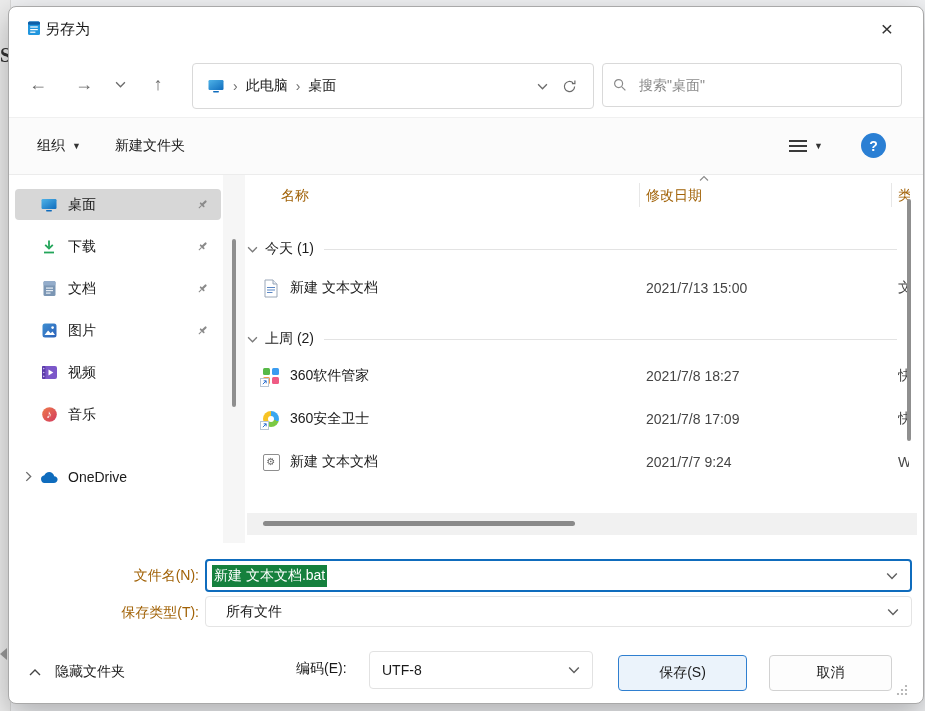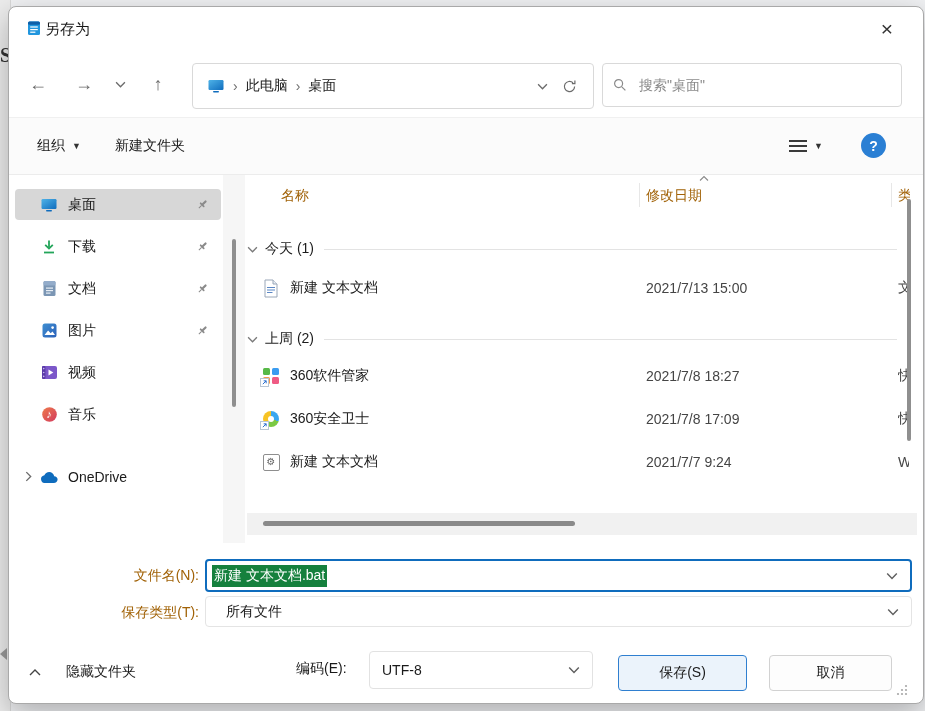--- a/index.html
+++ b/index.html
@@ -428,21 +428,21 @@
       <svg width="12" height="12" viewBox="0 0 10 10">
           <path d="M1 3l4 4 4-4" fill="none" stroke="#5f5f5f" stroke-width="1.2"></path>
         </svg>
     </span>
   </div>
 
   <div class="abs hidefolders">
     <svg width="12" height="9" viewBox="0 0 12 9">
         <path d="M1 7l5-5 5 5" fill="none" stroke="#444" stroke-width="1.4"></path>
       </svg>
-    <span style="margin-left:25px;">隐藏文件夹</span>
+    <span style="margin-left:14px;">隐藏文件夹</span>
   </div>
 
   <div class="abs" style="left:287px;top:653px;">编码(E):</div>
   <div class="abs combo enc-box">
     <span>UTF-8</span>
     <span class="chev">
       <svg width="12" height="12" viewBox="0 0 10 10">
           <path d="M1 3l4 4 4-4" fill="none" stroke="#5f5f5f" stroke-width="1.2"></path>
         </svg>
     </span>

